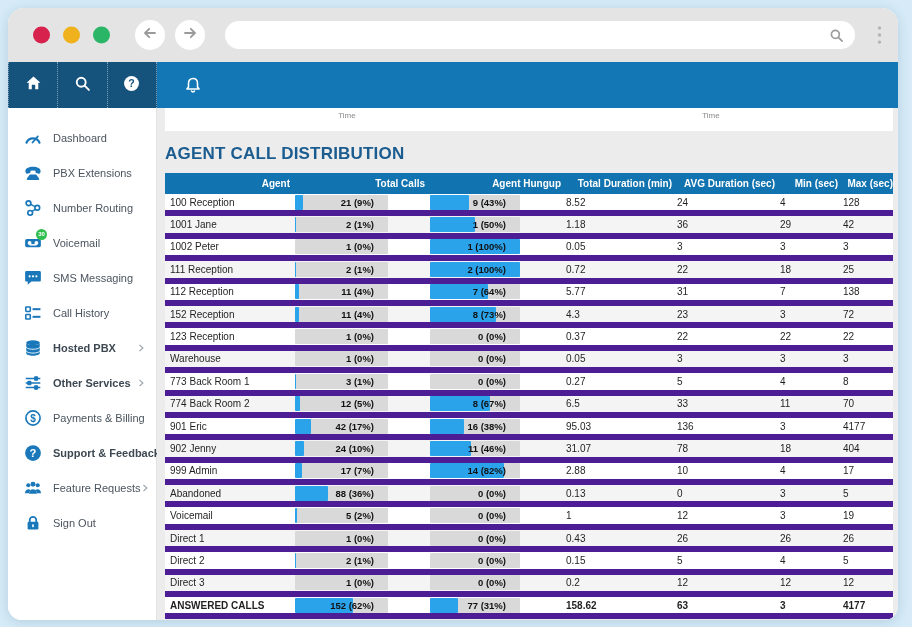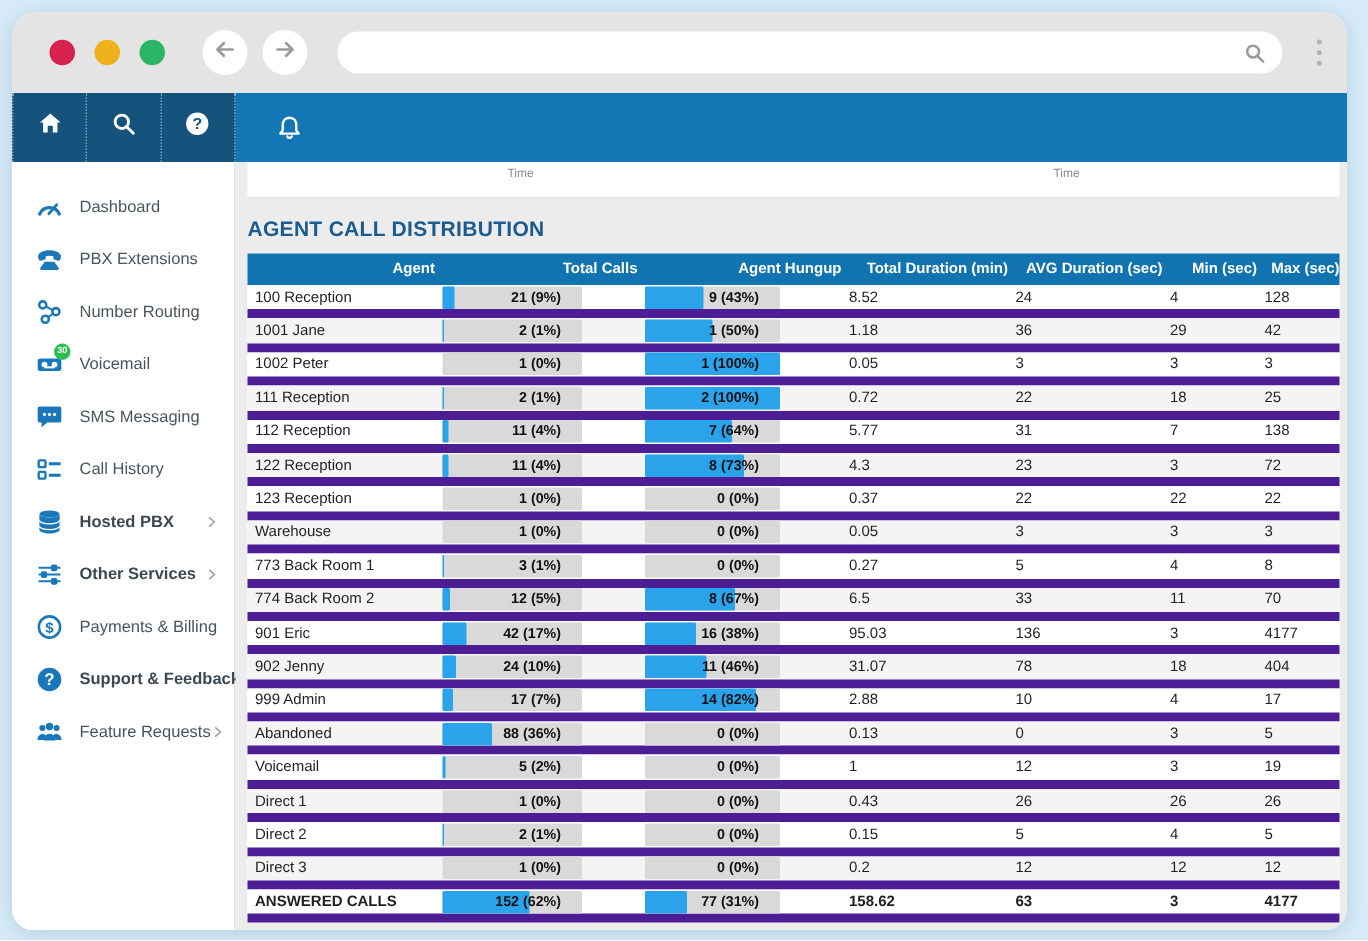--- a/index.html
+++ b/index.html
@@ -49,21 +49,21 @@
   .vm-badge { position:absolute; top:-5px; right:-5px; min-width:11px; height:11px; border-radius:6px;
               background:var(--badge-green,#2FBF4F); color:#fff; font-size:6px; font-weight:bold;
               display:flex; align-items:center; justify-content:center; padding:0 1px; }
   .s-label { margin-left:11px; flex:1; white-space:nowrap; }
   .s-chev { width:10px; height:10px; color:#9aa3ab; flex:0 0 auto; }
   .s-chev svg { width:10px; height:10px; }
 
   .content { flex:1; background:var(--content-bg,#ECECEC); overflow:hidden; }
   .chart-strip { height:23px; background:#fff; margin:0 5px 0 8px; display:flex; }
   .chart-strip .half { flex:1; text-align:center; font-size:8px; color:#8a8a8a; padding-top:3px; }
-  .page-title { margin:13px 0 9px 8px; font-size:14px; font-weight:bold; color:var(--title-blue,#1B5C90);
+  .page-title { margin:13px 0 9px 8px; font-size:17px; font-weight:bold; color:var(--title-blue,#1B5C90);
                 letter-spacing:.2px; }
 
   
   .table { margin:0 5px 0 8px; width:728px; background:#fff; }
   .thead { display:grid; grid-template-columns:125px 135px 136px 111px 103px 63px 55px; height:21px;
            background:var(--table-header-blue,#1173AF); color:#fff; font-size:10px; font-weight:bold;
            align-items:center; }
   .thead .th { padding-left:5px; white-space:nowrap; overflow:hidden;text-align:right; }
   .tr { display:grid; grid-template-columns:125px 135px 136px 111px 103px 63px 55px; height:22.4px;
         align-items:center; font-size:10px; color:var(--text-dark,#1F1F1F); border-bottom:6px solid #4c1d95;
@@ -246,20 +246,29 @@
                 <circle cx="8" cy="4.7" r="2.2"></circle>
                 <path d="M.9 12.7c0-2 1.3-3.5 3-3.5.8 0 1.5.3 2 .9a4.6 4.6 0 0 0-1.4 2.6Z"></path>
                 <path d="M15.1 12.7c0-2-1.3-3.5-3-3.5-.8 0-1.5.3-2 .9a4.6 4.6 0 0 1 1.4 2.6Z"></path>
                 <path d="M4.5 13.1c0-2.3 1.5-4.1 3.5-4.1s3.5 1.8 3.5 4.1Z"></path>
               </svg></span>
     <span class="s-label">Feature Requests</span>
     <span class="s-chev"><svg viewBox="0 0 16 16" fill="none" stroke="currentColor" stroke-width="1.8">
                 <path d="M5.5 3 11 8l-5.5 5"></path>
               </svg></span>
   </div>
+          <div class="side-item">
+    <span class="s-icon"><svg viewBox="0 0 16 16" fill="currentColor">
+                <path d="M5.1 7V5.4a2.9 2.9 0 0 1 5.8 0V7" fill="none" stroke="currentColor" stroke-width="1.6"></path>
+                <rect x="3.2" y="6.9" width="9.6" height="6.9" rx="1.2"></rect>
+                <rect x="7.3" y="9.2" width="1.4" height="2.5" fill="#fff"></rect>
+              </svg></span>
+    <span class="s-label">Sign Out</span>
+
+  </div>
         </aside>
 
       <div class="content">
         <div class="chart-strip">
           <div class="half">Time</div>
           <div class="half">Time</div>
         </div>
         <div class="page-title">AGENT CALL DISTRIBUTION</div>
         <div class="table">
           <div class="thead" id="thead">
@@ -361,21 +370,21 @@
                     <div class="fill" style="width: 64%;"></div>
                     <span class="bartext">7 (64%)</span>
                   </div>
                 </div>
                 <div class="td">5.77</div>
                 <div class="td">31</div>
                 <div class="td">7</div>
                 <div class="td">138</div>
               </div>
               <div class="tr alt">
-                <div class="td">122 Reception</div>
+                <div class="td">152 Reception</div>
                 <div>
                   <div class="bar w1">
                     <div class="fill" style="width: 4%;"></div>
                     <span class="bartext">11 (4%)</span>
                   </div>
                 </div>
                 <div>
                   <div class="bar w2">
                     <div class="fill" style="width: 73%;"></div>
                     <span class="bartext">8 (73%)</span>

